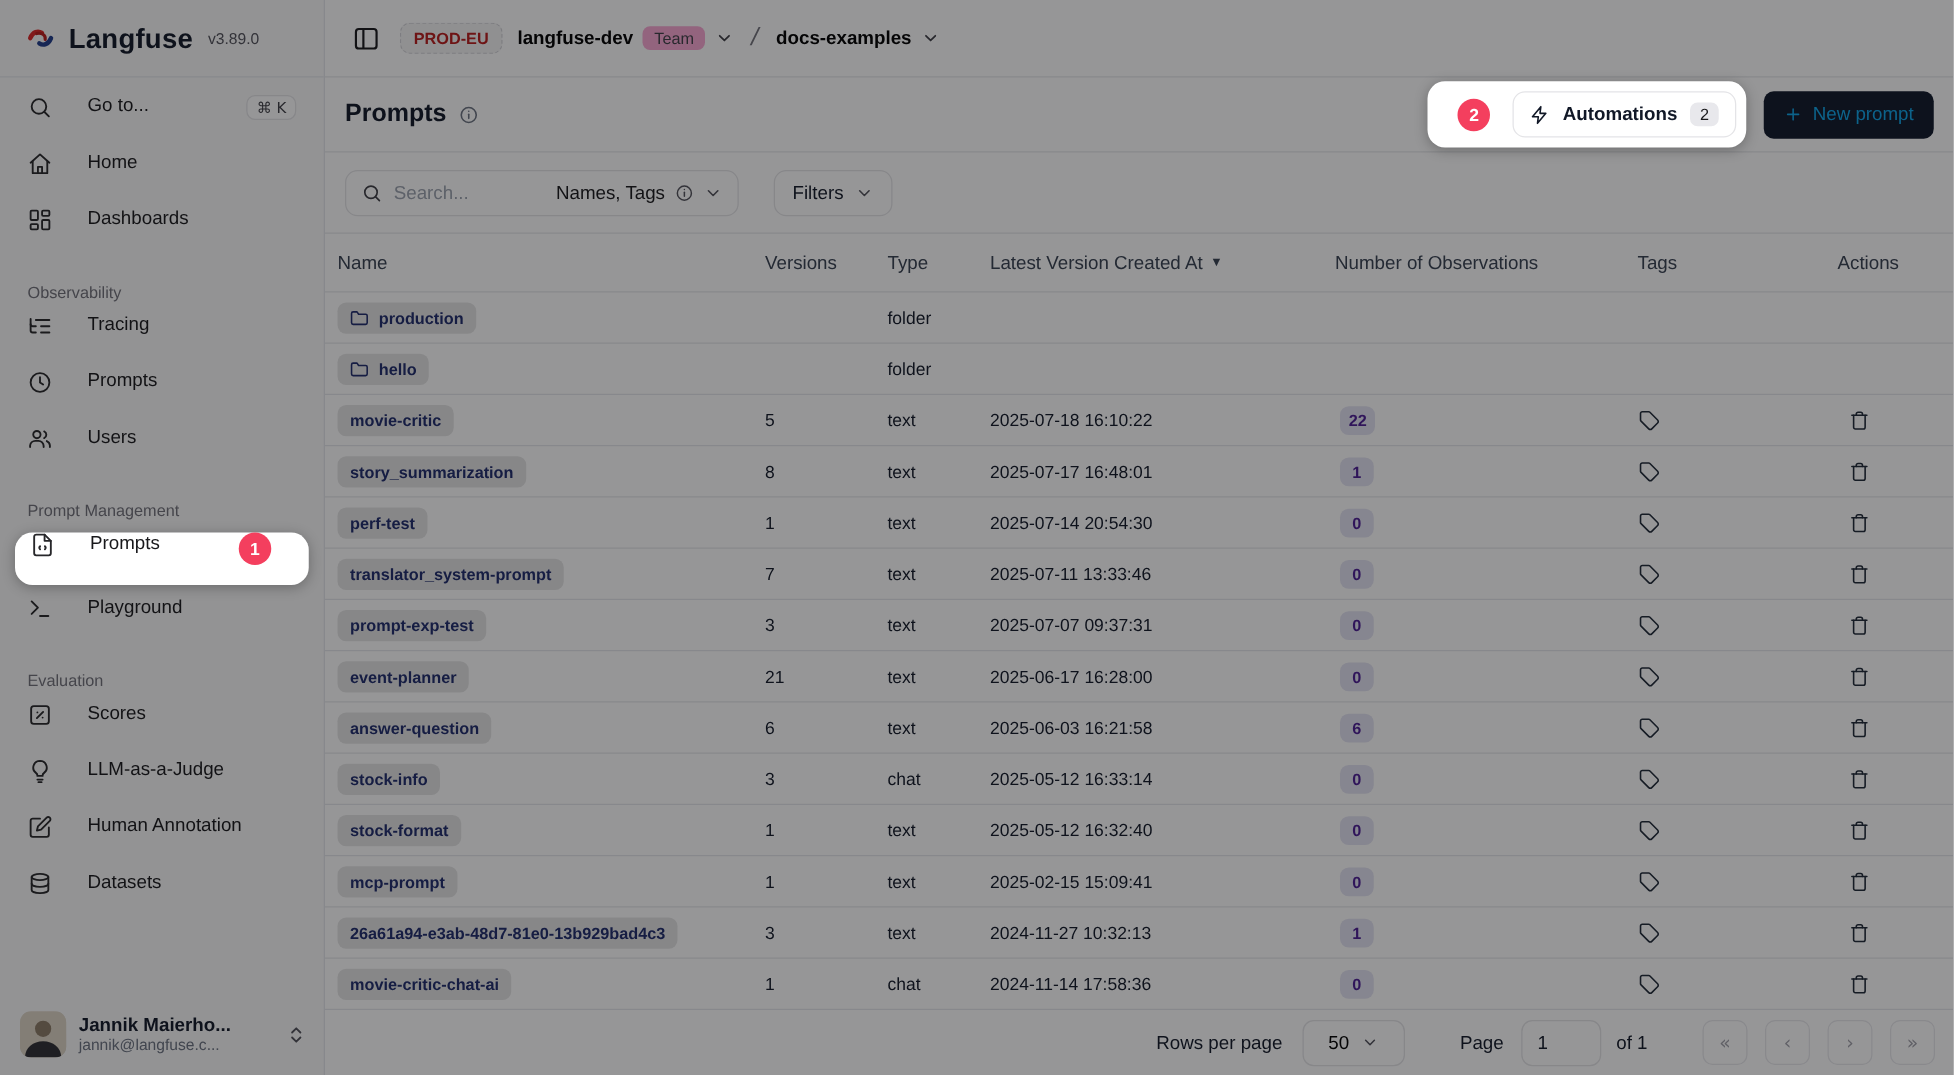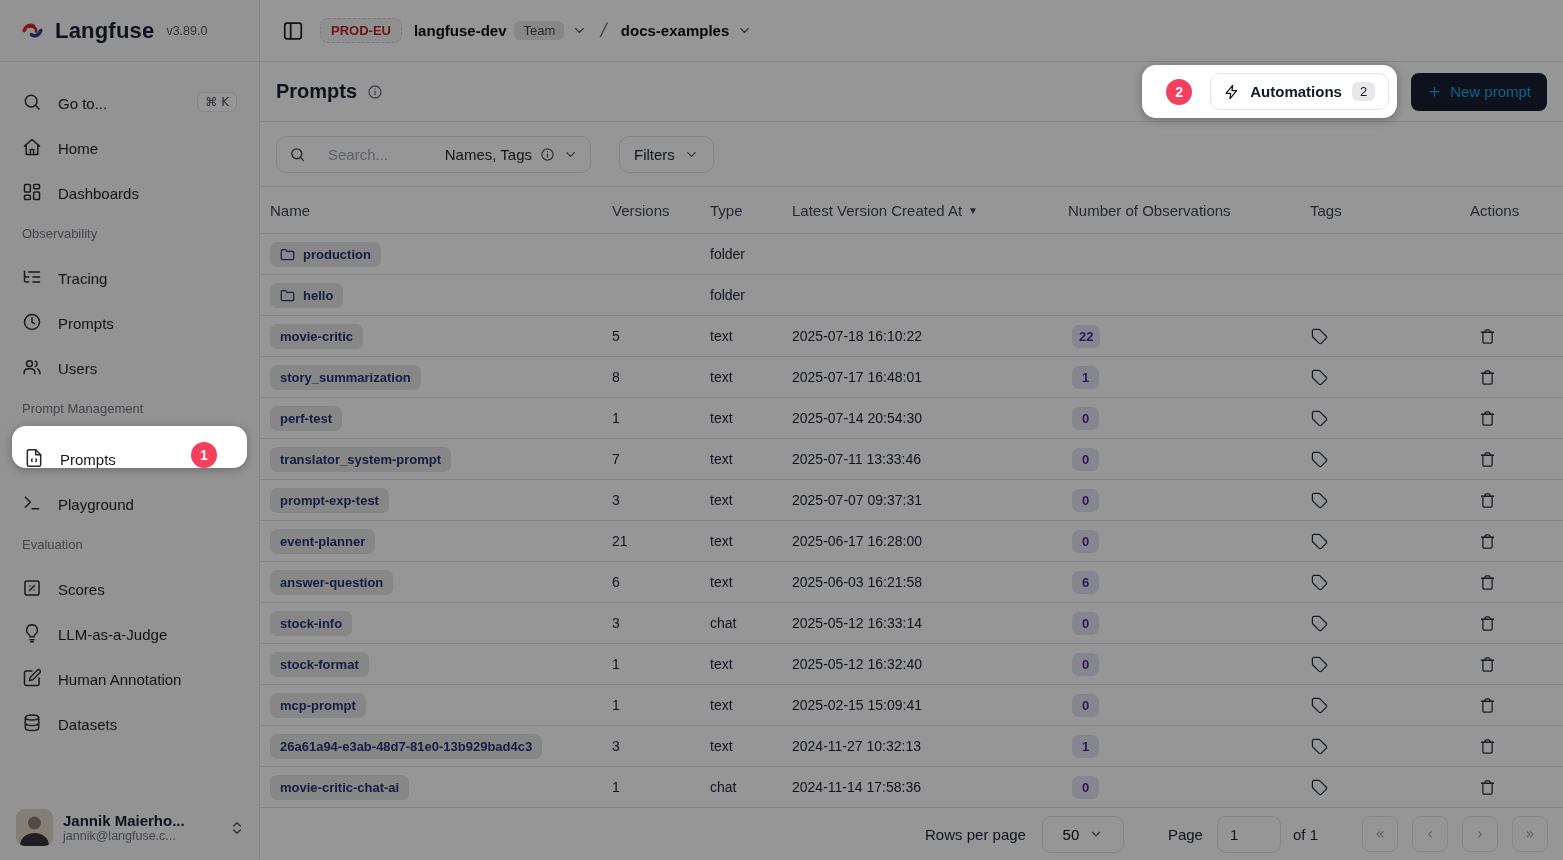--- a/index.html
+++ b/index.html
@@ -11,60 +11,60 @@
   
   .dim-overlay { position:absolute; inset:0; background:rgba(12,12,14,0.43); z-index:40; }
   .spotlight { position:relative; z-index:50; background:#fff; box-shadow:0 2px 10px rgba(0,0,0,0.28); }
 
   
   .sidebar { width:260px; min-width:260px; background:#fafafa; border-right:1px solid #e5e7eb; display:flex; flex-direction:column; }
   .logo-row { height:62px; display:flex; align-items:center; gap:10px; padding:0 20px; border-bottom:1px solid #e5e7eb; }
   .brand { font-size:22px; font-weight:700; letter-spacing:.2px; }
   .version { font-size:12.5px; color:#52525b; margin-left:2px; }
   .nav { flex:1; padding:14px 12px 0 12px; }
-  .nav-item { display:flex; align-items:flex-end; gap:16px; height:36px; padding:0 10px; border-radius:10px; font-size:15px; color:#18181b; margin-bottom:9px; cursor:pointer; }
+  .nav-item { display:flex; align-items:flex-start; gap:28px; height:36px; padding:0 10px; border-radius:10px; font-size:15px; color:#18181b; margin-bottom:9px; cursor:pointer; }
   .nav-item svg { width:20px; height:20px; flex:none; color:#27272a; }
   .kbd { margin-left:auto; font-size:12px; color:#3f3f46; border:1px solid #e4e4e7; background:#fff; border-radius:7px; padding:2px 7px; font-family:"DejaVu Sans", sans-serif; }
   .section-title { font-size:13px; color:#71717a; padding:0 10px; margin:24px 0 10px 0; }
   .nav-spot { border-radius:14px; height:42px; margin:0 0 9px 0; padding:0 14px 0 12px; }
   .red-badge { min-width:26px; height:26px; border-radius:50%; background:#f43f5e; color:#fff; font-size:14px; font-weight:700; display:flex; align-items:center; justify-content:center; }
   .nav-spot .red-badge { margin-left:auto; margin-right:16px; }
   .user-block { display:flex; align-items:center; gap:10px; padding:12px 14px 14px 16px; }
   .avatar { width:37px; height:37px; border-radius:9px; background:linear-gradient(180deg,#e7e0d4,#cfc9bd); overflow:hidden; flex:none; }
   .user-meta { min-width:0; }
   .user-name { font-size:15px; font-weight:700; white-space:nowrap; }
   .user-email { font-size:12.5px; color:#6b7280; white-space:nowrap; }
   .user-block svg.chevs { width:16px; height:16px; color:#52525b; margin-left:auto; flex:none; }
 
   
   .main { flex:1; display:flex; flex-direction:column; min-width:0; }
   .topbar { height:62px; display:flex; align-items:center; gap:12px; padding:0 16px 0 18px; border-bottom:1px solid #e5e7eb; }
   .icon-btn { background:none; border:none; display:flex; align-items:center; cursor:pointer; padding:4px; }
   .topbar svg { color:#18181b; }
   .env-badge { font-size:13px; font-weight:700; color:#b91c1c; background:#f4f4f5; border:1px dashed #d4d4d8; border-radius:8px; padding:4px 10px; }
   .org-name, .proj-name { font-size:15px; font-weight:600; }
-  .team-pill { font-size:13px; color:#3f3f46; background:#e5e5e5; border-radius:6px; padding:2px 9px; }
+  .team-pill { font-size:13px; color:#3f3f46; background:#f9a8d4; border-radius:6px; padding:2px 9px; }
   .crumb-btn { display:flex; align-items:center; gap:8px; background:none; border:none; cursor:pointer; }
   .slash { color:#71717a; font-size:20px; transform:skewX(-12deg); padding:0 2px; }
 
   .page-header { height:60px; display:flex; align-items:center; padding:0 16px; border-bottom:1px solid #e5e7eb; }
   .page-title { font-size:20px; font-weight:700; }
   .info-icon { margin-left:10px; color:#6b7280; display:flex; }
   .header-right { margin-left:auto; display:flex; align-items:center; gap:14px; }
   .tour-stage { display:flex; align-items:center; gap:18px; border-radius:14px; padding:8px 8px 8px 24px; }
   .automations-btn { display:flex; align-items:center; gap:10px; height:37px; padding:0 13px; background:#fff; border:1px solid #e4e4e7; border-radius:10px; font-size:15px; font-weight:600; color:#111827; cursor:pointer; }
   .automations-btn svg { width:16px; height:16px; }
   .count-pill { font-size:13px; background:#e8e8ec; color:#18181b; border-radius:6px; padding:2px 8px; font-weight:500; }
   .new-prompt-btn { display:flex; align-items:center; gap:8px; height:38px; padding:0 16px; background:#0f172a; color:#0ea5e9; border:none; border-radius:8px; font-size:15px; font-weight:500; cursor:pointer; }
   .new-prompt-btn svg { width:15px; height:15px; }
 
   .toolbar { height:64px; display:flex; align-items:center; padding:0 16px; gap:28px; }
   .search-box { display:flex; align-items:center; gap:9px; width:315px; height:37px; border:1px solid #e4e4e7; border-radius:10px; padding:0 12px; }
   .search-box svg { width:17px; height:17px; color:#3f3f46; flex:none; }
-  .search-input { border:none; outline:none; background:transparent; width:86px; font-size:15px; font-family:inherit; color:#111827;text-align:center; }
+  .search-input { border:none; outline:none; background:transparent; width:86px; font-size:15px; font-family:inherit; color:#111827; }
   .search-input::placeholder { color:#9ca3af; }
   .scope-btn { display:flex; align-items:center; gap:8px; background:none; border:none; font-size:15px; font-weight:500; color:#18181b; margin-left:auto; cursor:pointer; font-family:inherit; }
   .scope-btn svg, .filters-btn svg { width:15px; height:15px; color:#52525b; }
   .filters-btn { display:flex; align-items:center; gap:9px; height:37px; padding:0 14px; background:#fff; border:1px solid #e4e4e7; border-radius:10px; font-size:15px; font-weight:500; color:#111827; cursor:pointer; font-family:inherit; }
 
   .table { flex:1; }
   .tr { display:grid; grid-template-columns:342px 98px 82px 276px 242px 160px 1fr; align-items:center; padding-left:10px; border-bottom:1px solid #e5e7eb; }
   .thead { height:48px; border-top:1px solid #e5e7eb; color:#374151; font-size:15px; font-weight:500; }
   .th { display:flex; align-items:center; gap:6px; }
   .sort-ind { font-size:10px; color:#374151; }

